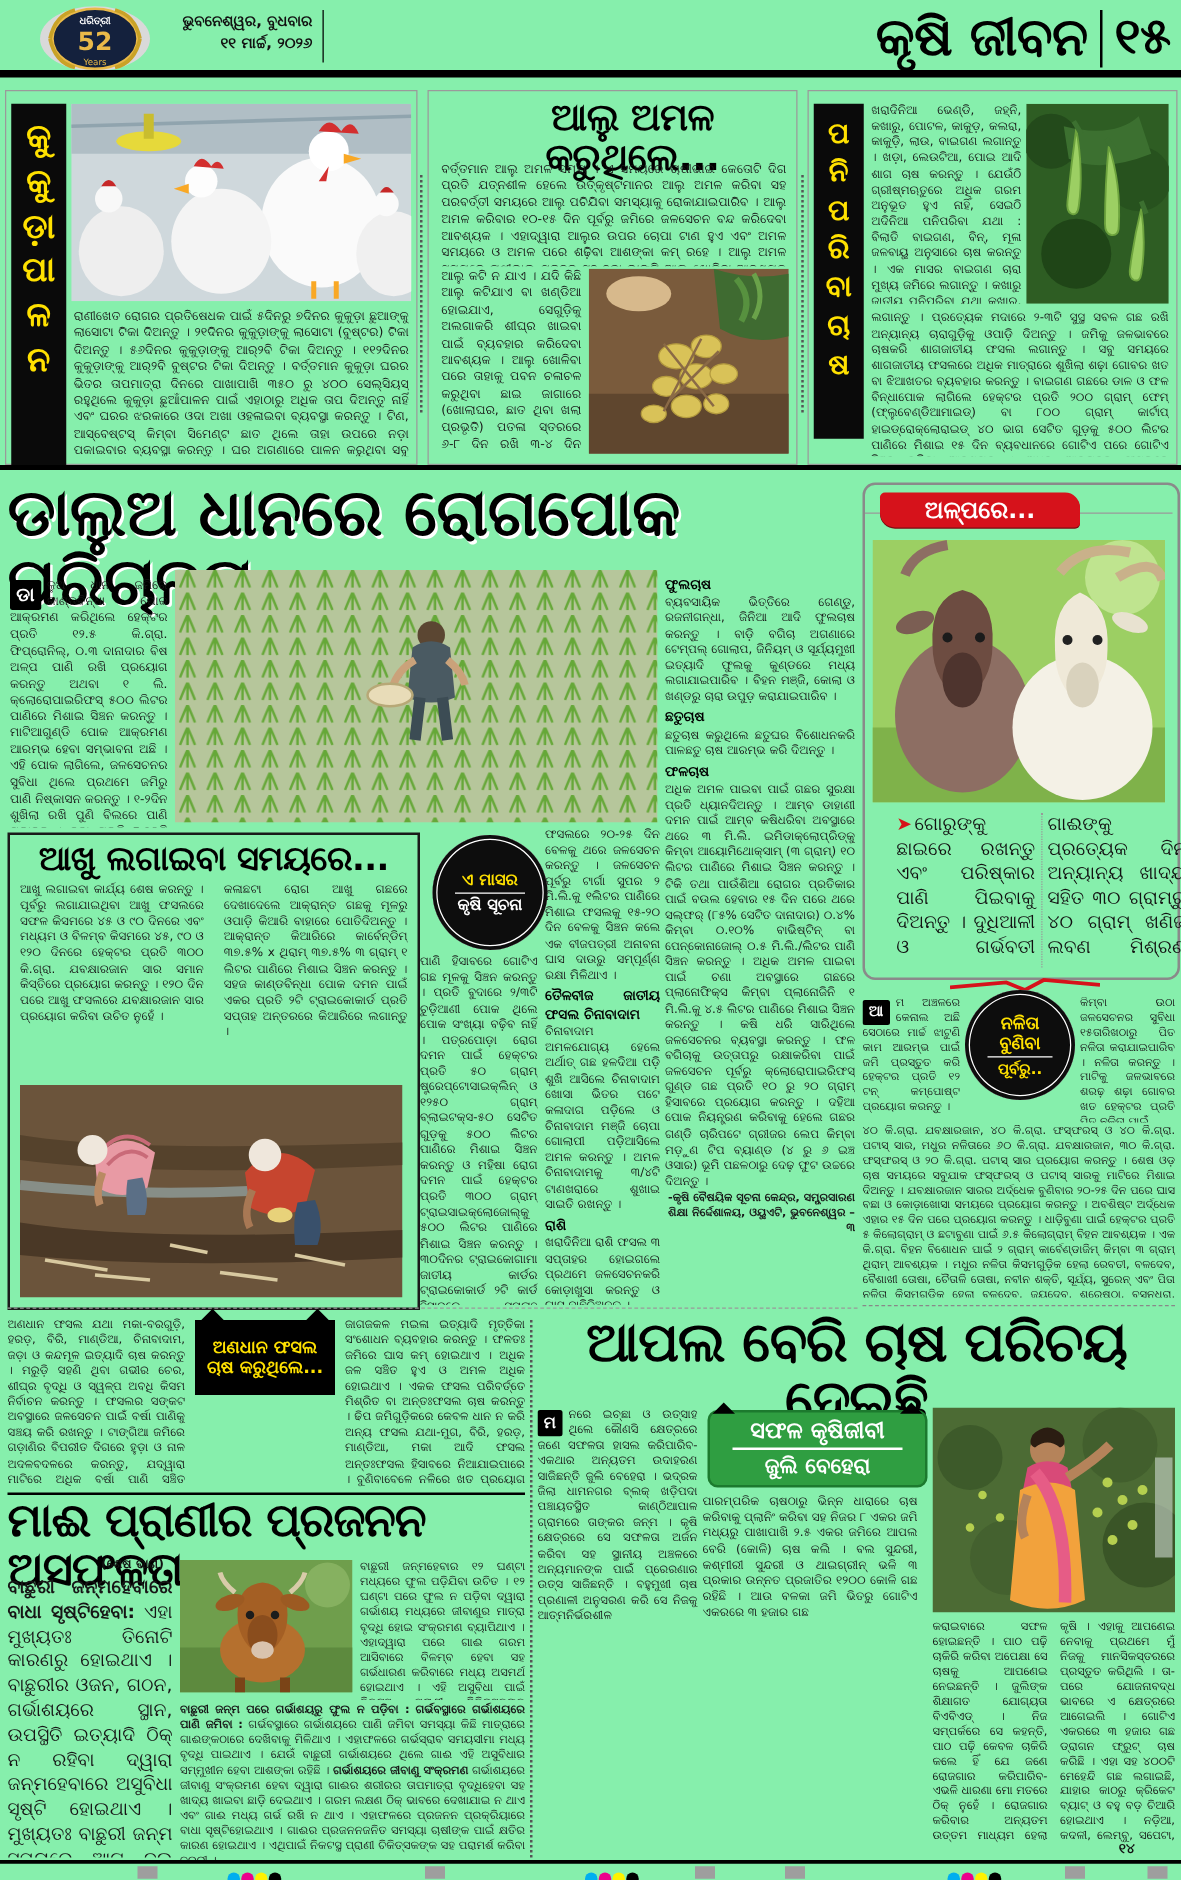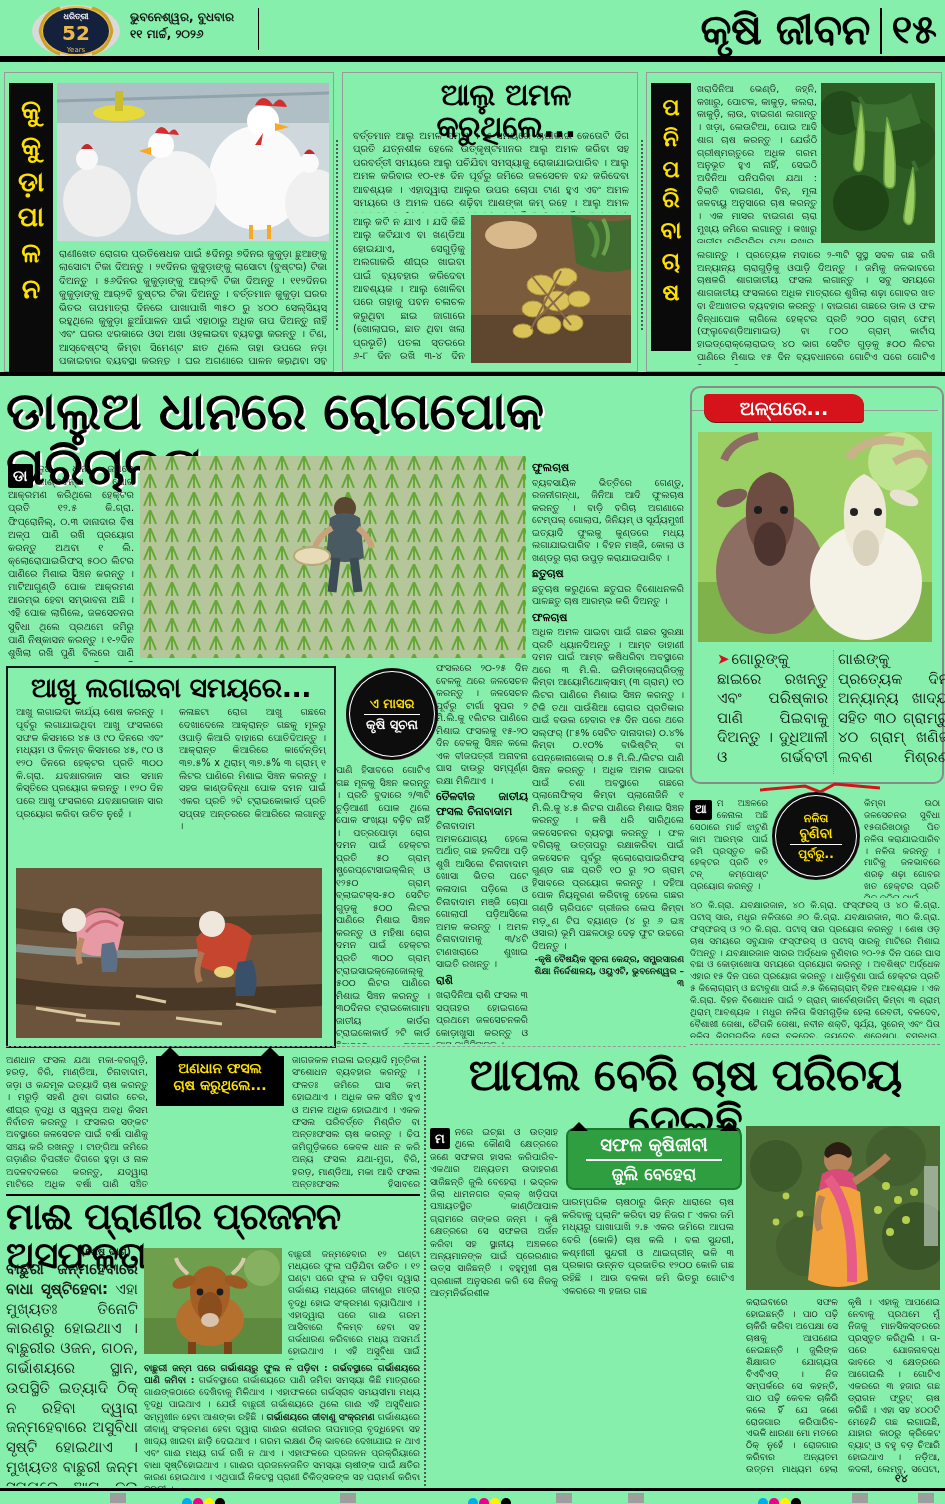--- a/index.html
+++ b/index.html
@@ -53,21 +53,21 @@
       <ellipse cx="46" cy="27" rx="44" ry="26" fill="#d9d9d9"></ellipse>
       <ellipse cx="46" cy="27" rx="34" ry="24" fill="#14213d" stroke="#e9b949" stroke-width="2"></ellipse>
       <path d="M10 27 Q14 8 30 4" stroke="#c9a227" stroke-width="3" fill="none"></path>
       <path d="M82 27 Q78 8 62 4" stroke="#c9a227" stroke-width="3" fill="none"></path>
       <path d="M10 27 Q14 46 30 50" stroke="#c9a227" stroke-width="3" fill="none"></path>
       <path d="M82 27 Q78 46 62 50" stroke="#c9a227" stroke-width="3" fill="none"></path>
       <text x="46" y="15" text-anchor="middle" font-size="8" fill="#ffffff" font-weight="bold">ଧରିତ୍ରୀ</text>
       <text x="46" y="36" text-anchor="middle" font-size="20" fill="#e9b949" font-weight="bold">52</text>
       <text x="46" y="48" text-anchor="middle" font-size="7" fill="#e9b949">Years</text>
     </svg>
-    <div class="abs" style="left:130px;top:10px;width:120px;text-align:left;">
+    <div class="abs" style="left:130px;top:10px;width:120px;text-align:right;">
       <div style="font-size:12px;font-weight:bold;">ଭୁବନେଶ୍ୱର, ବୁଧବାର</div>
       <div style="font-size:12px;font-weight:bold;margin-top:3px;">୧୧ ମାର୍ଚ୍ଚ, ୨୦୨୬</div>
     </div>
     <div class="abs" style="left:258px;top:8px;width:0;height:42px;border-left:1px solid #000;"></div>
     <div class="abs headline" style="left:600px;top:8px;width:270px;font-size:42px;text-align:right;">କୃଷି ଜୀବନ</div>
     <div class="abs" style="left:880px;top:8px;width:0;height:46px;border-left:2px solid #000;"></div>
     <div class="abs headline" style="left:888px;top:8px;width:52px;font-size:40px;text-align:center;">୧୫</div>
     <div class="abs rule" style="left:0;top:56px;width:945px;height:6px;"></div>
   </div>
 
@@ -267,21 +267,21 @@
   </div>
   <svg class="abs" style="left:760px;top:782px;" width="120" height="12" viewBox="0 0 120 12">
     <path d="M0 8 L45 4 L60 10 L75 2 L120 6" stroke="#d6121b" stroke-width="3" fill="none"></path>
   </svg>
 
   <div class="abs" style="left:690px;top:798px;width:250px;height:250px;">
     <div class="abs smalltxt" style="left:0;top:0;width:78px;height:100px;font-size:9px;">
       <span class="dropcap" style="font-size:12px;">ଆ</span><span>ମ ଅଞ୍ଚଳରେ କେନାଲ ଅଛି ସେଠାରେ ମାର୍ଚ୍ଚ ଝାଟୁଣି କାମ ଆରମ୍ଭ ପାଇଁ ଜମି ପ୍ରସ୍ତୁତ କରି ହେକ୍ଟର ପ୍ରତି ୧୨ ଟନ୍ କମ୍ପୋଷ୍ଟ ପ୍ରୟୋଗ କରନ୍ତୁ ।</span>
     </div>
     <div class="circlebadge abs" style="left:82px;top:-6px;width:88px;height:88px;">
-      <div class="y" style="font-size:11px;">ନଳିତା</div>
+      <div class="y" style="font-size:14px;">ନଳିତା</div>
       <div class="y" style="font-size:14px;">ବୁଣିବା</div>
       <div class="div"></div>
       <div class="y" style="font-size:12px;">ପୂର୍ବରୁ..</div>
     </div>
     <div class="abs smalltxt" style="left:174px;top:0;width:76px;height:100px;font-size:9px;">କିମ୍ବା ଉଠା ଜଳସେଚନର ସୁବିଧା ୧୫ତାରିଖଠାରୁ ପିତ ନଳିତା କରାଯାଇପାରିବ । ନଳିତା କରନ୍ତୁ । ମାଟିକୁ ଜଳଭାବରେ ଶରଢ଼ ଶଢ଼ା ଗୋବର ଖତ ହେକ୍ଟର ପ୍ରତି ପିତ ନଳିତା ପାଇଁ</div>
     <div class="abs smalltxt" style="left:0;top:102px;width:250px;height:138px;font-size:9px;">୪୦ କି.ଗ୍ରା. ଯବକ୍ଷାରଜାନ, ୪୦ କି.ଗ୍ରା. ଫସ୍‌ଫରସ୍ ଓ ୪୦ କି.ଗ୍ରା. ପଟାସ୍ ସାର, ମଧୁର ନଳିତାରେ ୬୦ କି.ଗ୍ରା. ଯବକ୍ଷାରଜାନ, ୩୦ କି.ଗ୍ରା. ଫସ୍‌ଫରସ୍ ଓ ୨୦ କି.ଗ୍ରା. ପଟାସ୍ ସାର ପ୍ରୟୋଗ କରନ୍ତୁ । ଶେଷ ଓଡ଼ ଚାଷ ସମୟରେ ସବୁଯାକ ଫସ୍‌ଫରସ୍ ଓ ପଟାସ୍ ସାରକୁ ମାଟିରେ ମିଶାଇ ଦିଅନ୍ତୁ । ଯବକ୍ଷାରଜାନ ସାରର ଅର୍ଦ୍ଧେକ ବୁଣିବାର ୨୦-୨୫ ଦିନ ପରେ ଘାସ ବଛା ଓ କୋଡ଼ାଖୋସା ସମୟରେ ପ୍ରୟୋଗ କରନ୍ତୁ । ଅବଶିଷ୍ଟ ଅର୍ଦ୍ଧେକ ଏହାର ୧୫ ଦିନ ପରେ ପ୍ରୟୋଗ କରନ୍ତୁ । ଧାଡ଼ିବୁଣା ପାଇଁ ହେକ୍ଟର ପ୍ରତି ୫ କିଲୋଗ୍ରାମ୍ ଓ ଛଟାବୁଣା ପାଇଁ ୬.୫ କିଲୋଗ୍ରାମ୍ ବିହନ ଆବଶ୍ୟକ । ଏକ କି.ଗ୍ରା. ବିହନ ବିଶୋଧନ ପାଇଁ ୨ ଗ୍ରାମ୍ କାର୍ବେଣ୍ଡାଜିମ୍ କିମ୍ବା ୩ ଗ୍ରାମ୍ ଥିରାମ୍ ଆବଶ୍ୟକ । ମଧୁର ନଳିତା କିସମଗୁଡ଼ିକ ହେଲା ରେବତୀ, ବଳଦେବ, ବୈଶାଖୀ ତୋଷା, ଚୈତାଳି ତୋଷା, ନବୀନ ଶକ୍ତି, ସୂର୍ଯ୍ୟ, ସୁରେନ୍ ଏବଂ ପିତା ନଳିତା କିସମଗୁଡ଼ିକ ହେଲା ବଳଦେବ, ଜୟଦେବ, ଶ୍ରେଷ୍ଠା, ବସୁନ୍ଧରା, ଶ୍ୟାମଳୀ, ଶ୍ରାବଣୀ ।</div>
     <div class="abs" style="left:0;top:246px;width:250px;border-top:1px dashed #888;"></div>
   </div>
 
   <div class="abs" style="left:6px;top:666px;width:326px;height:378px;border:2px solid #1a1a1a;">
@@ -318,21 +318,21 @@
         <ellipse cx="208" cy="104" rx="10" ry="6" fill="#e8d27a"></ellipse>
       </g>
     </svg>
   </div>
 
   <div class="abs" style="left:6px;top:1046px;width:680px;border-top:1px dashed #999;"></div>
 
   <div class="abs" style="left:6px;top:1054px;width:414px;height:136px;">
     <div class="smalltxt" style="position:absolute;left:0;top:0;width:142px;height:136px;font-size:9.4px;">ଅଣଧାନ ଫସଲ ଯଥା ମକା-ବରଗୁଡ଼ି, ହରଡ଼, ବିରି, ମାଣ୍ଡିଆ, ଚିନାବାଦାମ, ଜଡ଼ା ଓ କନ୍ଦମୂଳ ଇତ୍ୟାଦି ଚାଷ କରନ୍ତୁ । ମରୁଡ଼ି ସହଣି ଥିବା ଗଭୀର ଚେର, ଶୀଘ୍ର ବୃଦ୍ଧି ଓ ସ୍ୱଳ୍ପ ଅବଧି କିସମ ନିର୍ବାଚନ କରନ୍ତୁ । ଫସଲର ସଙ୍କଟ ଅବସ୍ଥାରେ ଜଳସେଚନ ପାଇଁ ବର୍ଷା ପାଣିକୁ ସଞ୍ଚୟ କରି ରଖନ୍ତୁ । ଟାଙ୍ଗିଆ ଜମିରେ ଗଡ଼ାଣିର ବିପରୀତ ଦିଗରେ ହୁଡ଼ା ଓ ନାଳ ଅଦଳବଦଳରେ କରନ୍ତୁ, ଯଦ୍ୱାରା ମାଟିରେ ଅଧିକ ବର୍ଷା ପାଣି ସଞ୍ଚିତ ହୋଇରହିବ । ଖରାଟିଆ ଚାଷ ନିଶ୍ଚିତ ଭାବେ କରନ୍ତୁ । ଏହାଦ୍ୱାରା ରୋଗପୋକ ଓ ଘାସ ଦମନ କରାଯାଇପାରିବ ଏବଂ ଫସଲ ଶୀଘ୍ର ବୁଣା ଯାଇପାରିବ । ଅମ୍ଳ ମାଟିରେ ଚୂନ,</div>
     <div class="abs" style="left:150px;top:0;width:264px;height:136px;">
-      <div class="blackbadge" style="float:left;width:128px;height:46px;margin:2px 8px 2px 0;padding-top:4px;">
+      <div class="blackbadge" style="float:left;width:112px;height:46px;margin:2px 8px 2px 0;padding-top:14px;">
         <div style="font-size:14px;">ଅଣଧାନ ଫସଲ</div>
         <div style="font-size:14px;">ଚାଷ କରୁଥିଲେ...</div>
       </div>
       <div class="smalltxt" style="font-size:9.4px;height:136px;">ଜାଗଜକଳ ମଇଳା ଇତ୍ୟାଦି ମୃତ୍ତିକା ସଂଶୋଧନ ବ୍ୟବହାର କରନ୍ତୁ । ଫଳତଃ ଜମିରେ ଘାସ କମ୍ ହୋଇଥାଏ । ଅଧିକ ଜଳ ସଞ୍ଚିତ ହୁଏ ଓ ଅମଳ ଅଧିକ ହୋଇଥାଏ । ଏକକ ଫସଲ ପରିବର୍ତ୍ତେ ମିଶ୍ରିତ ବା ଅନ୍ତଃଫସଲ ଚାଷ କରନ୍ତୁ । ଢିପ ଜମିଗୁଡ଼ିକରେ କେବଳ ଧାନ ନ କରି ଅନ୍ୟ ଫସଲ ଯଥା-ମୁଗ, ବିରି, ହରଡ଼, ମାଣ୍ଡିଆ, ମକା ଆଦି ଫସଲ ଅନ୍ତଃଫସଲ ହିସାବରେ ନିଆଯାଇପାରେ । ବୁଣିବାବେଳେ ନଳିରେ ଖତ ପ୍ରୟୋଗ କରନ୍ତୁ । ମରୁଡ଼ି ସହି ପାରୁଥିବା ଧାନ କିସମ ଯଥା-ଅନଦା, ପଥରା, ଯୋଗେଶ, ଖଣ୍ଡଗିରି, କଳିଙ୍ଗ-୩, ହୀରା, ବଦନା ଇତ୍ୟାଦି ବ୍ୟବହାର କରନ୍ତୁ ।</div>
     </div>
   </div>
 
   <div class="abs rule" style="left:6px;top:1194px;width:414px;height:2px;"></div>
 
   <div class="abs headline" style="left:6px;top:1198px;width:414px;font-size:37px;letter-spacing:-1px;">ମାଈ ପ୍ରାଣୀର ପ୍ରଜନନ ଅସଫଳତା</div>

